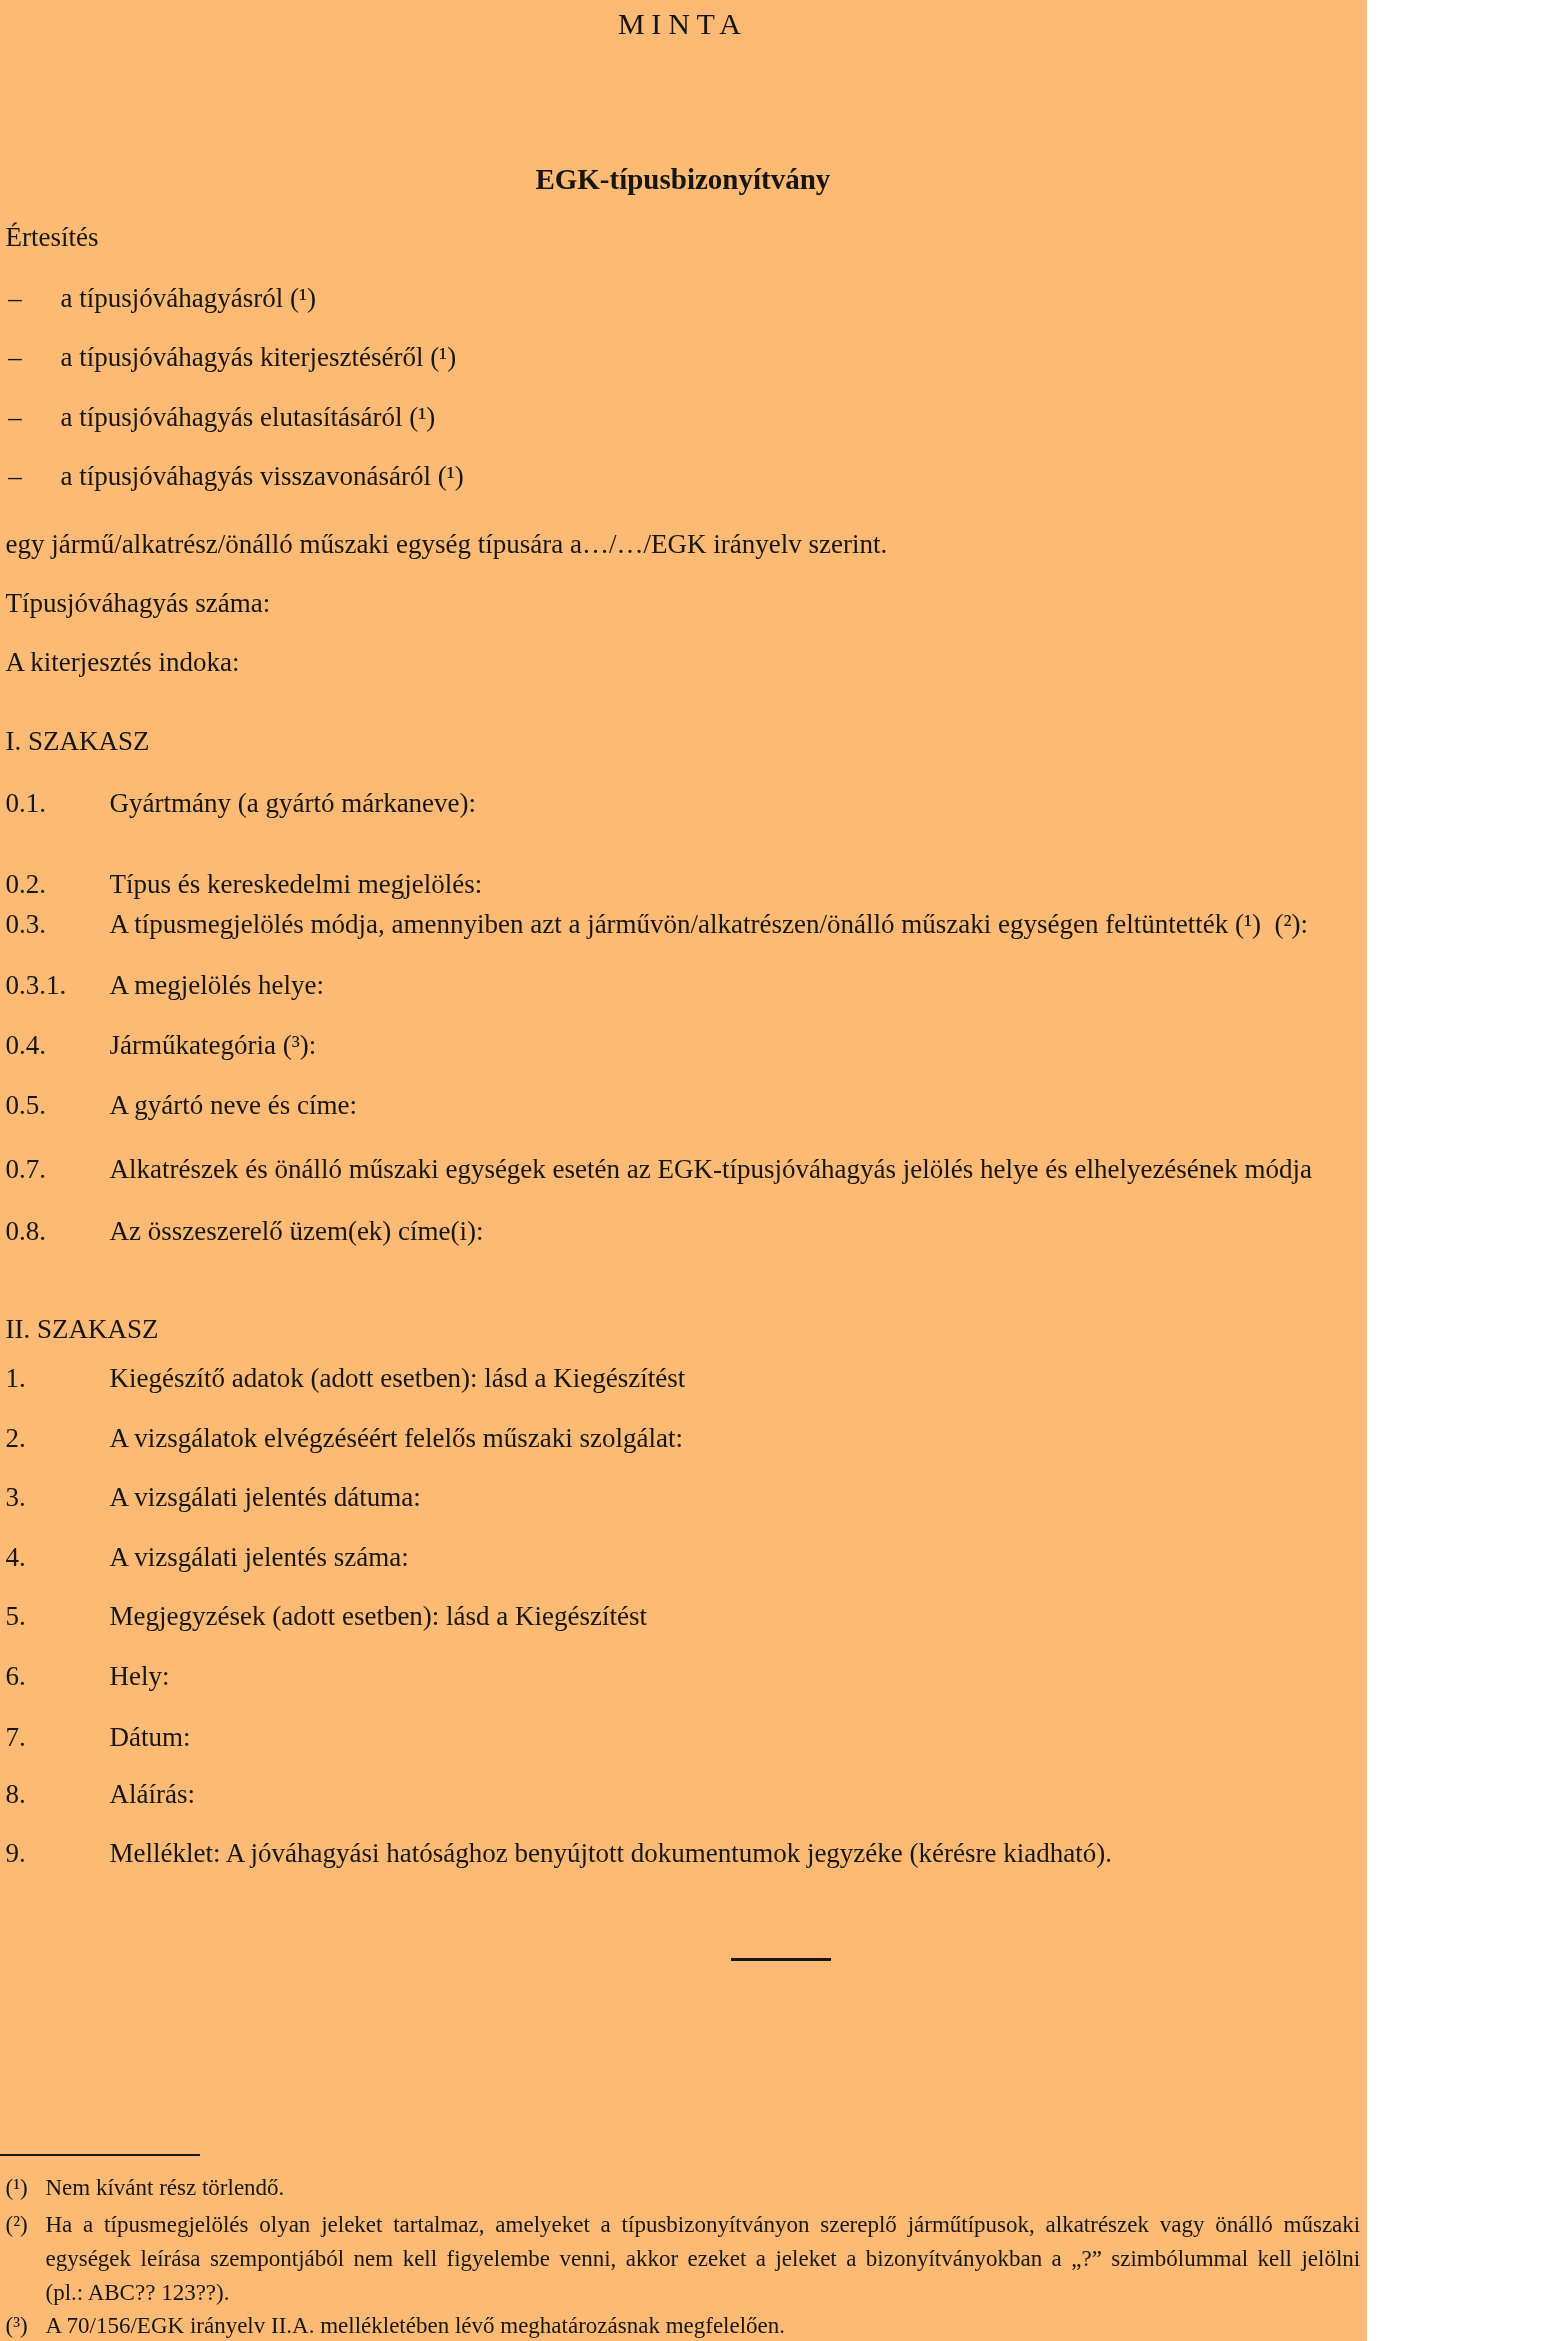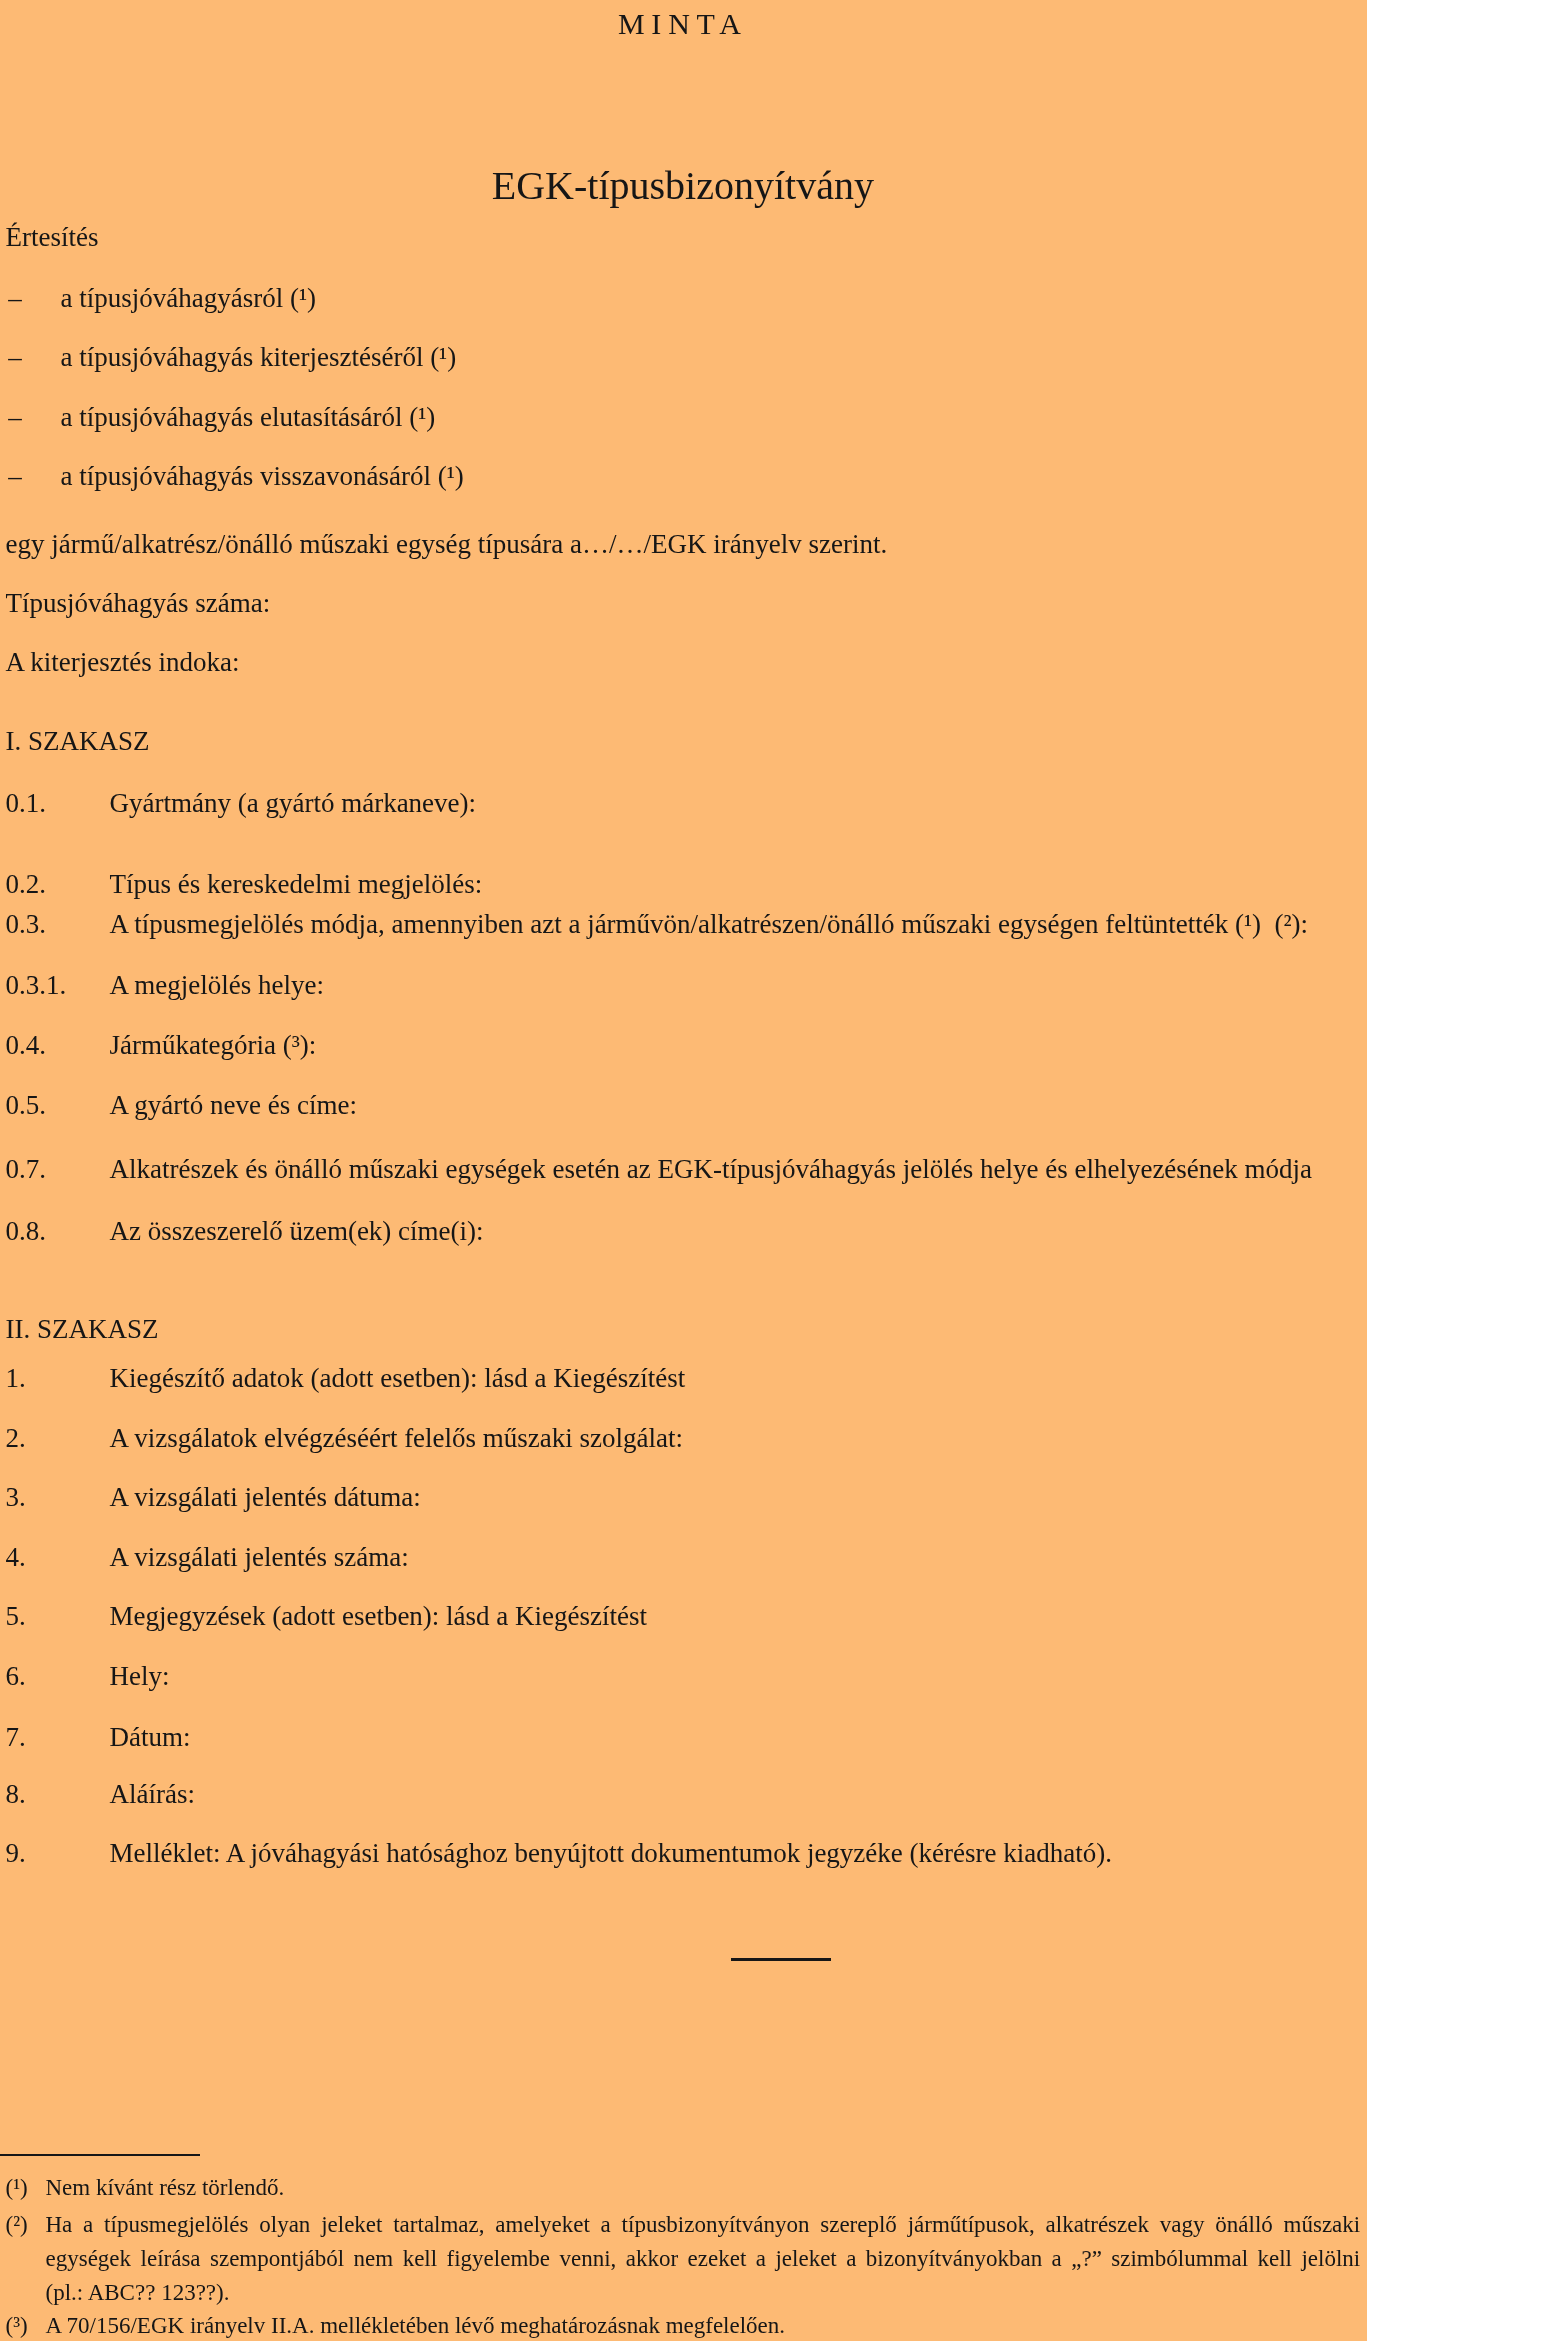--- a/index.html
+++ b/index.html
@@ -8,21 +8,21 @@
     width:1367px;height:2342px;
     background:#fdba74;
     font-family:"Liberation Serif", serif;
     color:#161616;
     overflow:hidden;
   }
   .row{position:absolute;left:5.5px;right:6.8px;line-height:1.18;font-size:27px;}
   .center{text-align:center;}
   .kind{font-size:30px;letter-spacing:6.8px;}
   .fmt{font-size:27px;}
-  .title{font-size:40px;font-weight:normal;}
+  .title{font-size:29px;font-weight:bold;}
   
   .num-row .num{position:absolute;left:0;top:0;}
   .num-row .txt{display:block;margin-left:104px;}
   .dash-row .dash{position:absolute;left:2.7px;top:0;}
   .dash-row .txt{display:block;margin-left:55px;}
   
   .fn{position:absolute;left:5.5px;right:6.8px;font-size:23px;line-height:34px;}
   .fn .marker{position:absolute;left:0;top:0;}
   .fn .txt{display:block;margin-left:40px;}
   .fl-just{text-align:justify;text-align-last:justify;}

